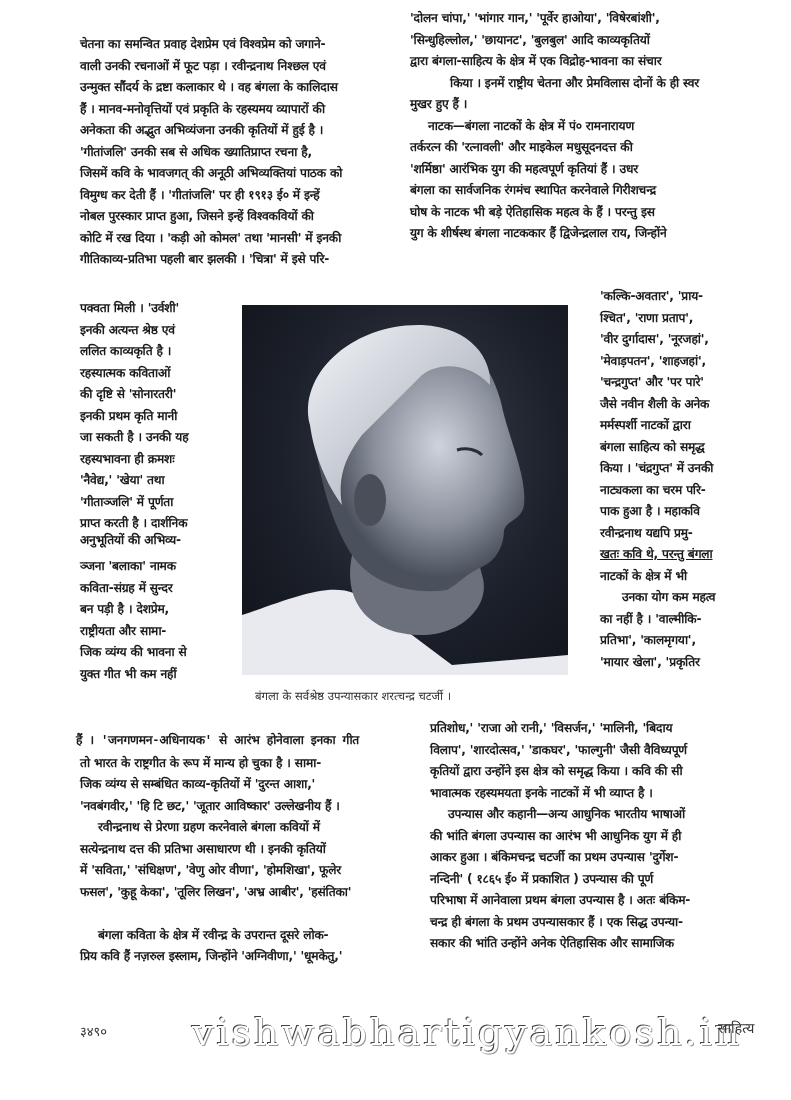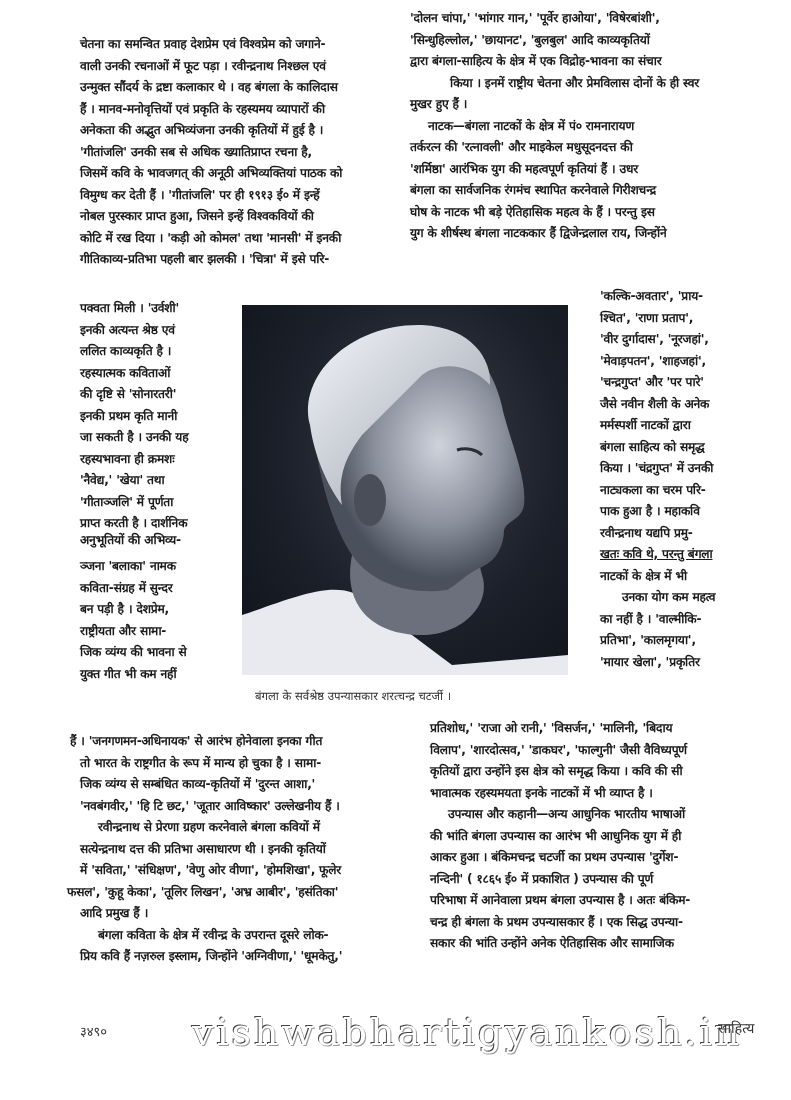--- a/index.html
+++ b/index.html
@@ -57,29 +57,28 @@
     <div class="line" style="left: 80px; top: 472px; width: 150px;">'नैवेद्य,' 'खेया' तथा</div>
     <div class="line" style="left: 80px; top: 493.5px; width: 150px;">'गीताञ्जलि' में पूर्णता</div>
     <div class="line" style="left: 80px; top: 515px; width: 150px;">प्राप्त करती है । दार्शनिक</div>
     <div class="line" style="left: 80px; top: 512px; width: 150px; margin-top: 20px;">अनुभूतियों की अभिव्य-</div>
     <div class="line" style="left: 80px; top: 558px; width: 150px;">ञ्जना 'बलाका' नामक</div>
     <div class="line" style="left: 80px; top: 579.5px; width: 150px;">कविता-संग्रह में सुन्दर</div>
     <div class="line" style="left: 80px; top: 601px; width: 150px;">बन पड़ी है । देशप्रेम,</div>
     <div class="line" style="left: 80px; top: 622.5px; width: 150px;">राष्ट्रीयता और सामा-</div>
     <div class="line" style="left: 80px; top: 644px; width: 150px;">जिक व्यंग्य की भावना से</div>
     <div class="line" style="left: 80px; top: 665.5px; width: 150px;">युक्त गीत भी कम नहीं</div>
-    <div class="line" style="left: 70px; top: 733px; width: 330px;">हैं । 'जनगणमन-अधिनायक' से आरंभ होनेवाला इनका गीत</div>
+    <div class="line" style="left: 76px; top: 733px; width: 330px; font-family: Liberation Mono, monospace;">हैं । 'जनगणमन-अधिनायक' से आरंभ होनेवाला इनका गीत</div>
     <div class="line" style="left: 80px; top: 754.5px; width: 330px;">तो भारत के राष्ट्रगीत के रूप में मान्य हो चुका है । सामा-</div>
     <div class="line" style="left: 80px; top: 776px; width: 330px;">जिक व्यंग्य से सम्बंधित काव्य-कृतियों में 'दुरन्त आशा,'</div>
     <div class="line" style="left: 80px; top: 797.5px; width: 330px;">'नवबंगवीर,' 'हि टि छट,' 'जूतार आविष्कार' उल्लेखनीय हैं ।</div>
     <div class="line indent" style="left: 80px; top: 819px; width: 330px;">रवीन्द्रनाथ से प्रेरणा ग्रहण करनेवाले बंगला कवियों में</div>
     <div class="line" style="left: 80px; top: 840.5px; width: 330px;">सत्येन्द्रनाथ दत्त की प्रतिभा असाधारण थी । इनकी कृतियों</div>
     <div class="line" style="left: 80px; top: 862px; width: 330px;">में 'सविता,' 'संधिक्षण', 'वेणु ओर वीणा', 'होमशिखा', फूलेर</div>
-    <div class="line" style="left: 67px; top: 883.5px; width: 330px;">फसल', 'कुहू केका', 'तूलिर लिखन', 'अभ्र आबीर', 'हसंतिका'</div>
-    <div class="line" style="left: 80px; top: 905px; width: 330px;">आदि प्रमुख हैं ।</div>
+    <div class="line" style="left: 80px; top: 883.5px; width: 330px;">फसल', 'कुहू केका', 'तूलिर लिखन', 'अभ्र आबीर', 'हसंतिका'</div>
     <div class="line indent" style="left: 80px; top: 926.5px; width: 330px;">बंगला कविता के क्षेत्र में रवीन्द्र के उपरान्त दूसरे लोक-</div>
     <div class="line" style="left: 80px; top: 948px; width: 330px;">प्रिय कवि हैं नज़रुल इस्लाम, जिन्होंने 'अग्निवीणा,' 'धूमकेतु,'</div>
     <div class="line" style="left: 410px; top: 10px; width: 370px;">'दोलन चांपा,' 'भांगार गान,' 'पूर्वेर हाओया', 'विषेरबांशी',</div>
     <div class="line" style="left: 410px; top: 31.5px; width: 370px;">'सिन्धुहिल्लोल,' 'छायानट', 'बुलबुल' आदि काव्यकृतियों</div>
     <div class="line" style="left: 410px; top: 53px; width: 370px;">द्वारा बंगला-साहित्य के क्षेत्र में एक विद्रोह-भावना का संचार</div>
     <div class="line" style="left: 410px; top: 74.5px; width: 370px; padding-left: 40px;">किया । इनमें राष्ट्रीय चेतना और प्रेमविलास दोनों के ही स्वर</div>
     <div class="line" style="left: 410px; top: 96px; width: 370px;">मुखर हुए हैं ।</div>
     <div class="line indent" style="left: 410px; top: 117.5px; width: 370px;">नाटक—बंगला नाटकों के क्षेत्र में पं० रामनारायण</div>
     <div class="line" style="left: 410px; top: 139px; width: 370px;">तर्करत्न की 'रत्नावली' और माइकेल मधुसूदनदत्त की</div>
     <div class="line" style="left: 410px; top: 160.5px; width: 370px;">'शर्मिष्ठा' आरंभिक युग की महत्वपूर्ण कृतियां हैं । उधर</div>

